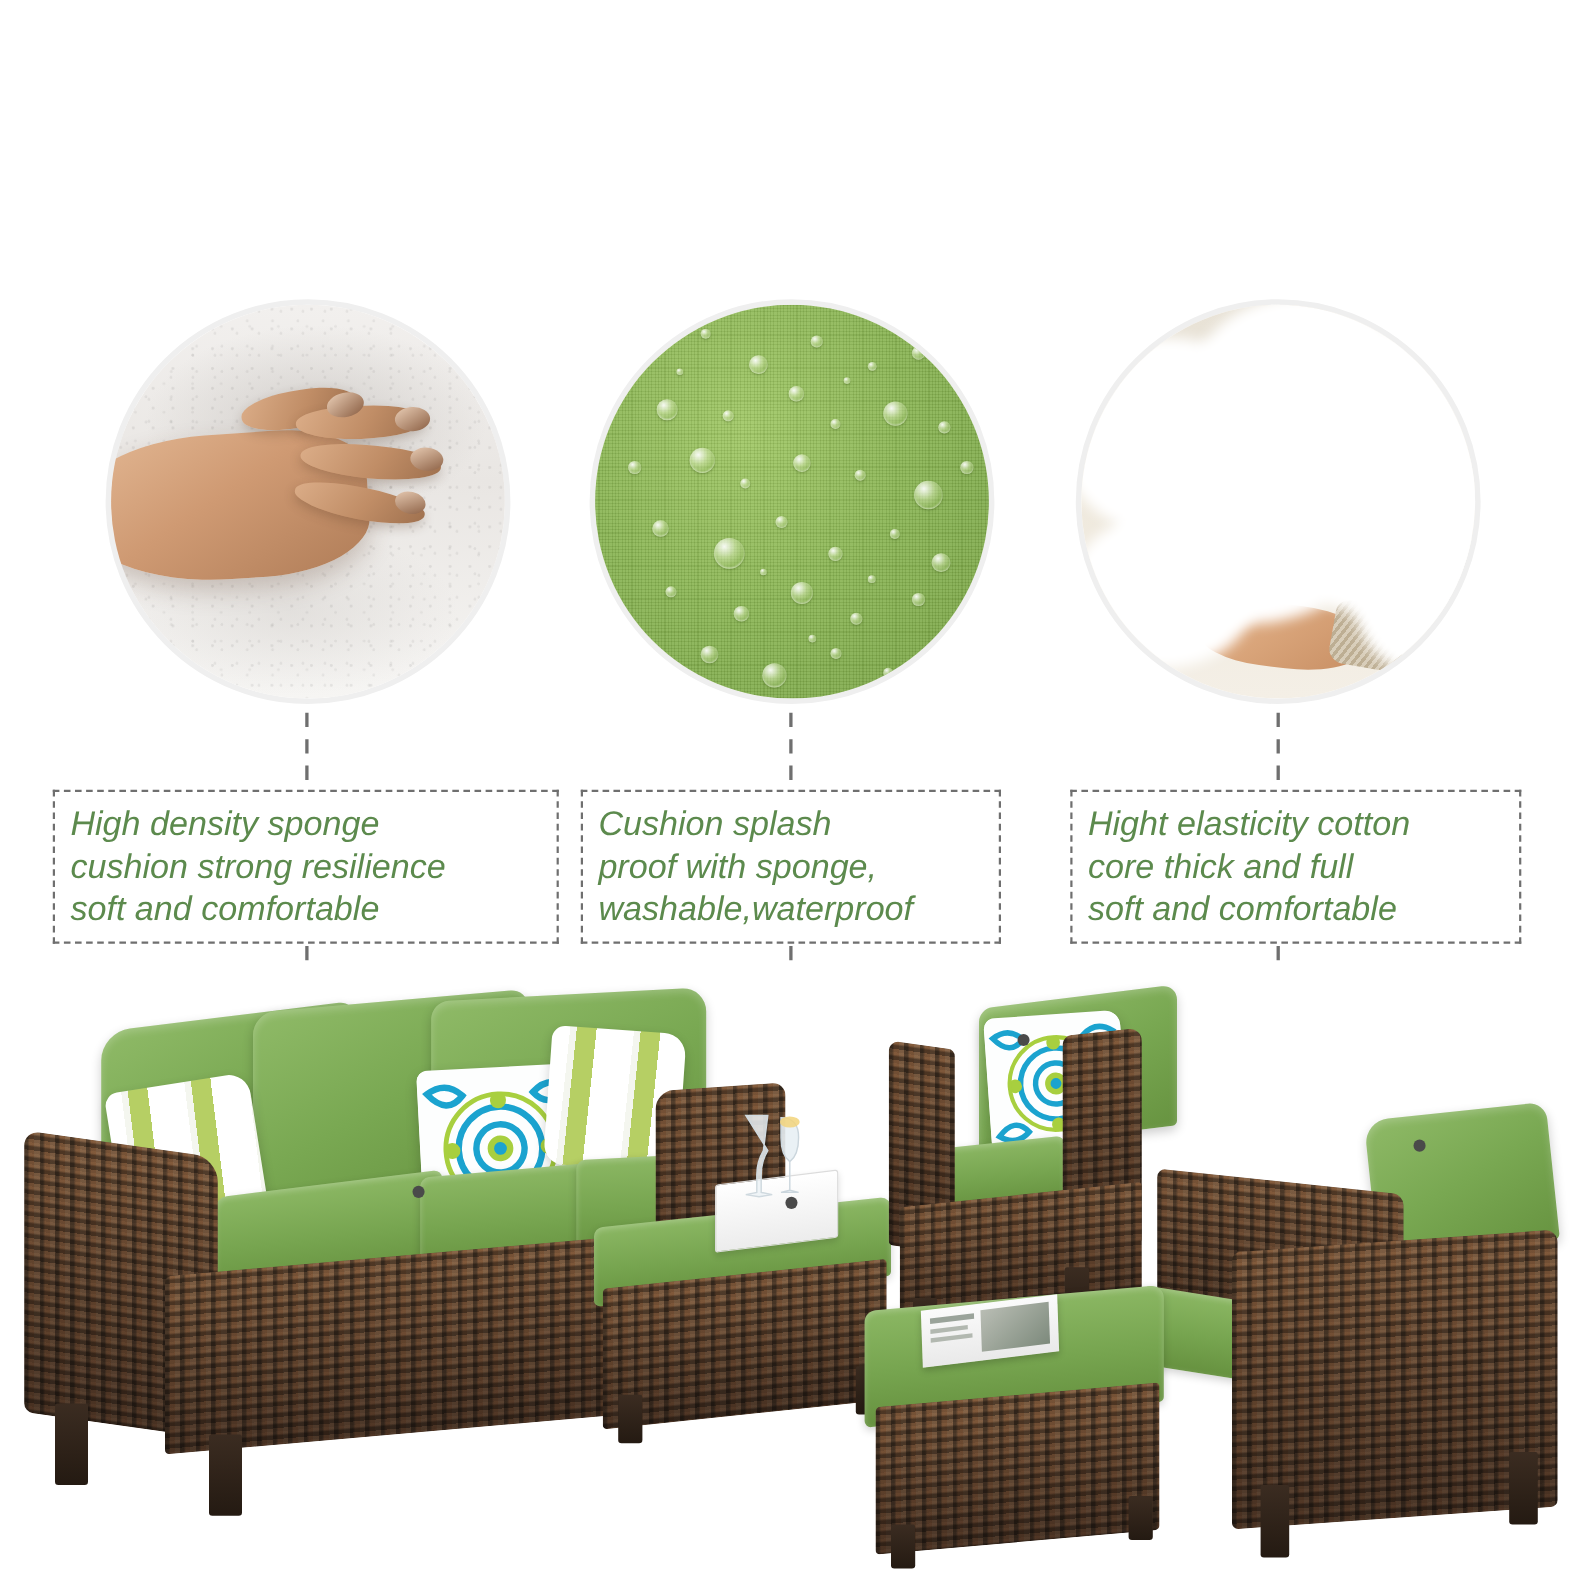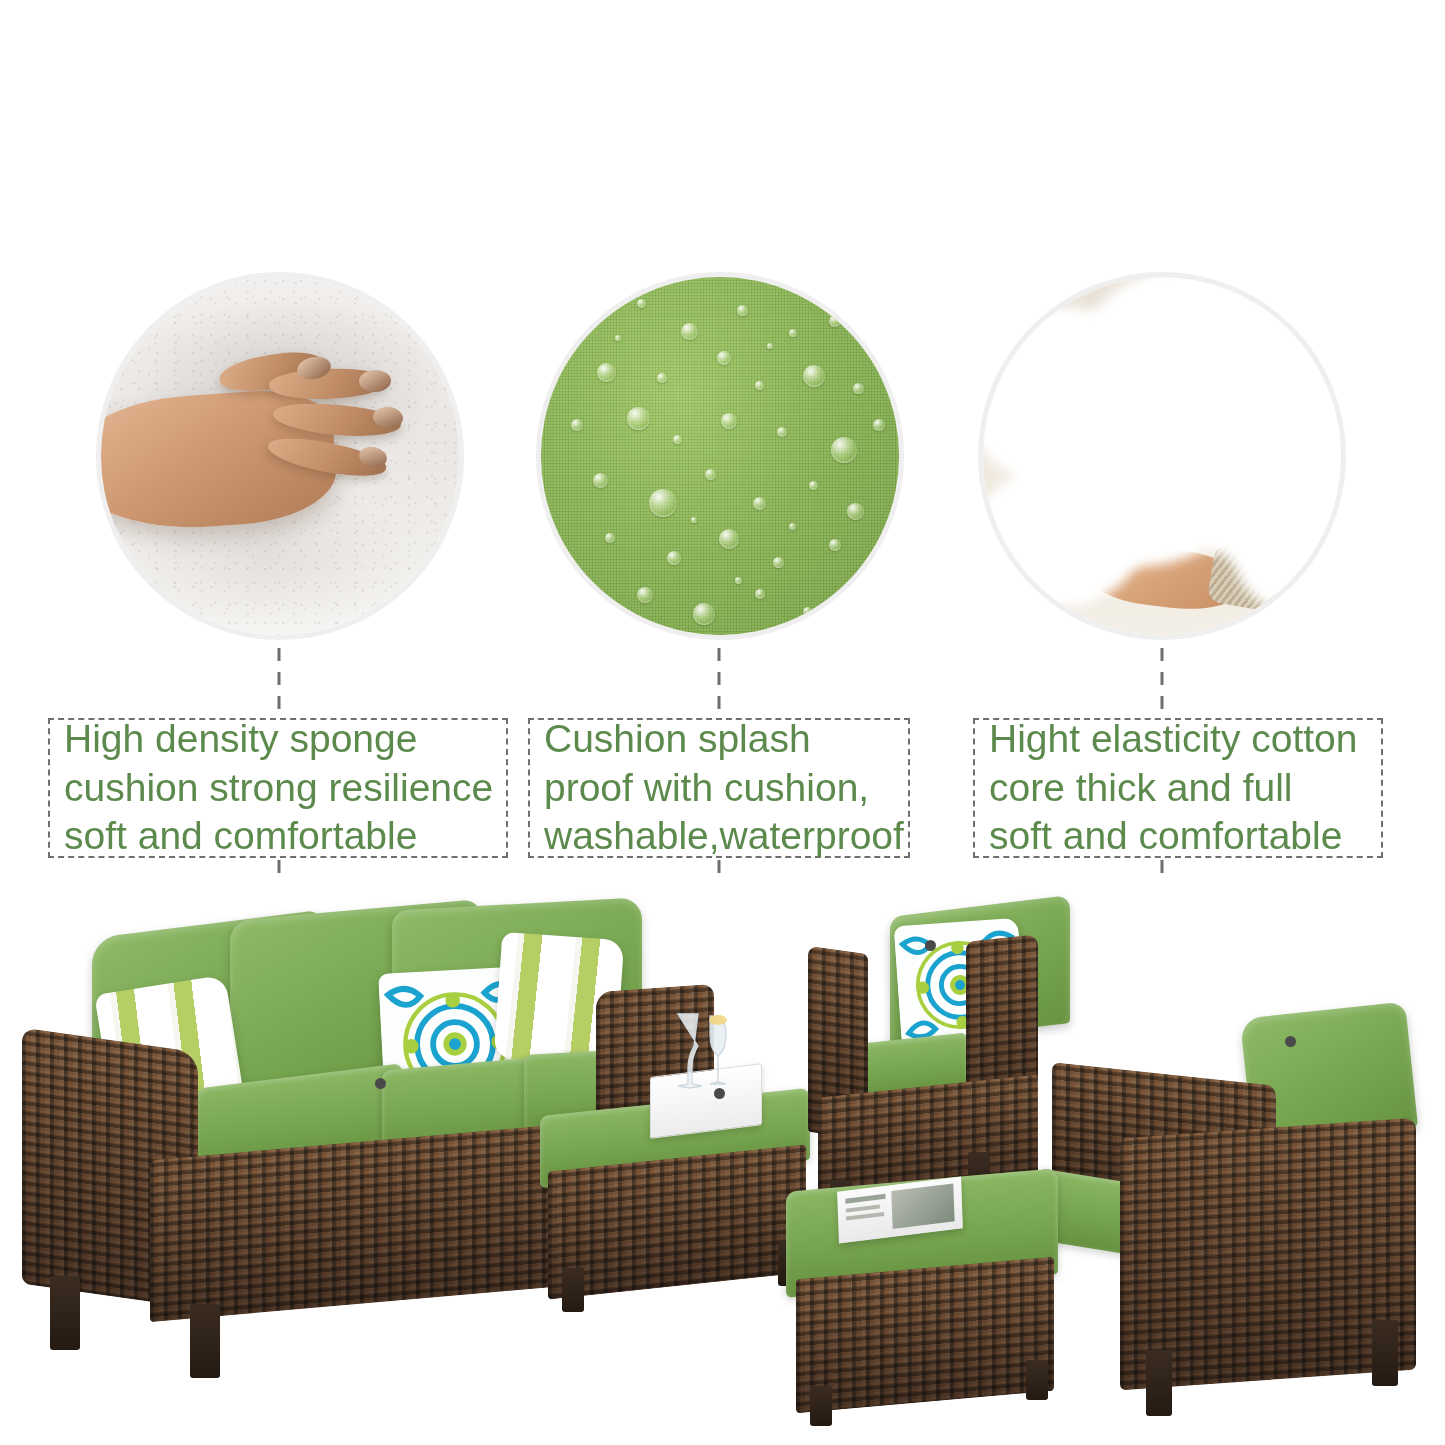--- a/index.html
+++ b/index.html
@@ -151,22 +151,22 @@
     background:repeating-linear-gradient(118deg,#d8cdb9 0 3px,#bdae93 3px 6px);
     transform:rotate(10deg);
   }
 
   
   .callout{
     position:absolute; border:2px dashed #6f6f6f;
     display:flex; align-items:center;
   }
   .callout p{
-    color:#5c8a4d; font-size:39px; line-height:1.24;
-    padding:4px 0 4px 14px; white-space:pre-line;
+    color:#5c8a4d; font-size:31px; line-height:1.24;
+    padding:4px 0 4px 14px; white-space:pre-line;font-style:italic;
   }
   #callout-1 { left:48px;  top:718px; width:460px; height:140px; }
   #callout-2 { left:528px; top:718px; width:382px; height:140px; }
   #callout-3 { left:973px; top:718px; width:410px; height:140px;align-items:center; }
 
   
   #wires{ position:absolute; left:0; top:0; width:1445px; height:1445px; pointer-events:none; }
 
   
   #scene{ position:absolute; left:0; top:880px; width:1445px; height:565px; overflow:hidden; background:#fff; }
@@ -298,21 +298,21 @@
     </div>
   </div>
 
   <div class="callout" id="callout-1">
     <p>High density sponge
 cushion strong resilience
 soft and comfortable</p>
   </div>
   <div class="callout" id="callout-2">
     <p>Cushion splash
-proof with cushion,
+proof with sponge,
 washable,waterproof</p>
   </div>
   <div class="callout" id="callout-3">
     <p>Hight elasticity cotton
 core thick and full
 soft and comfortable</p>
   </div>
 
   <svg id="wires" viewBox="0 0 1445 1445">
     <g stroke="#6f6f6f" stroke-width="3" fill="none" stroke-dasharray="13 11">

